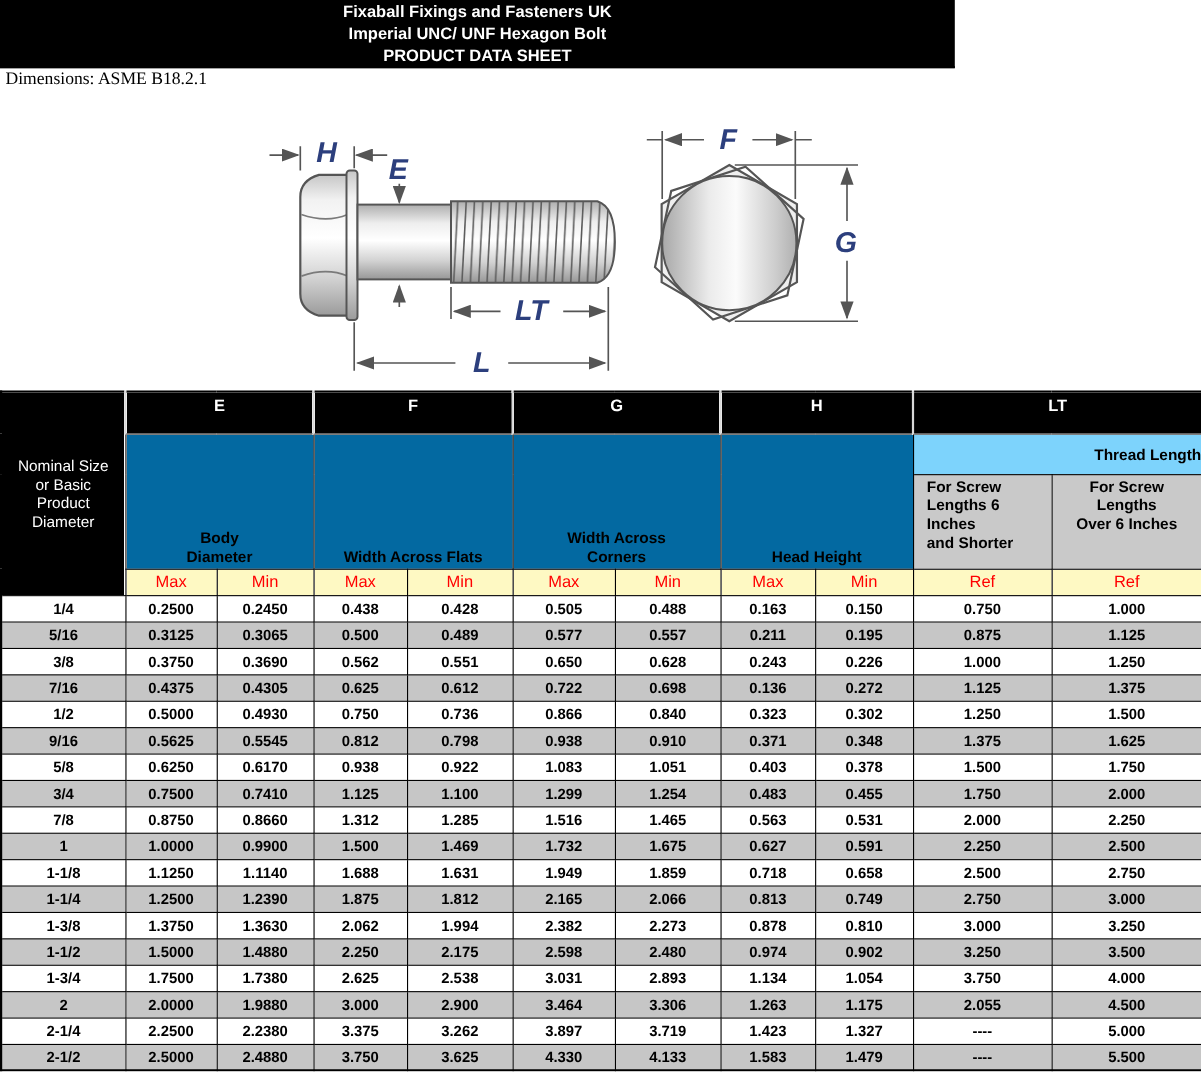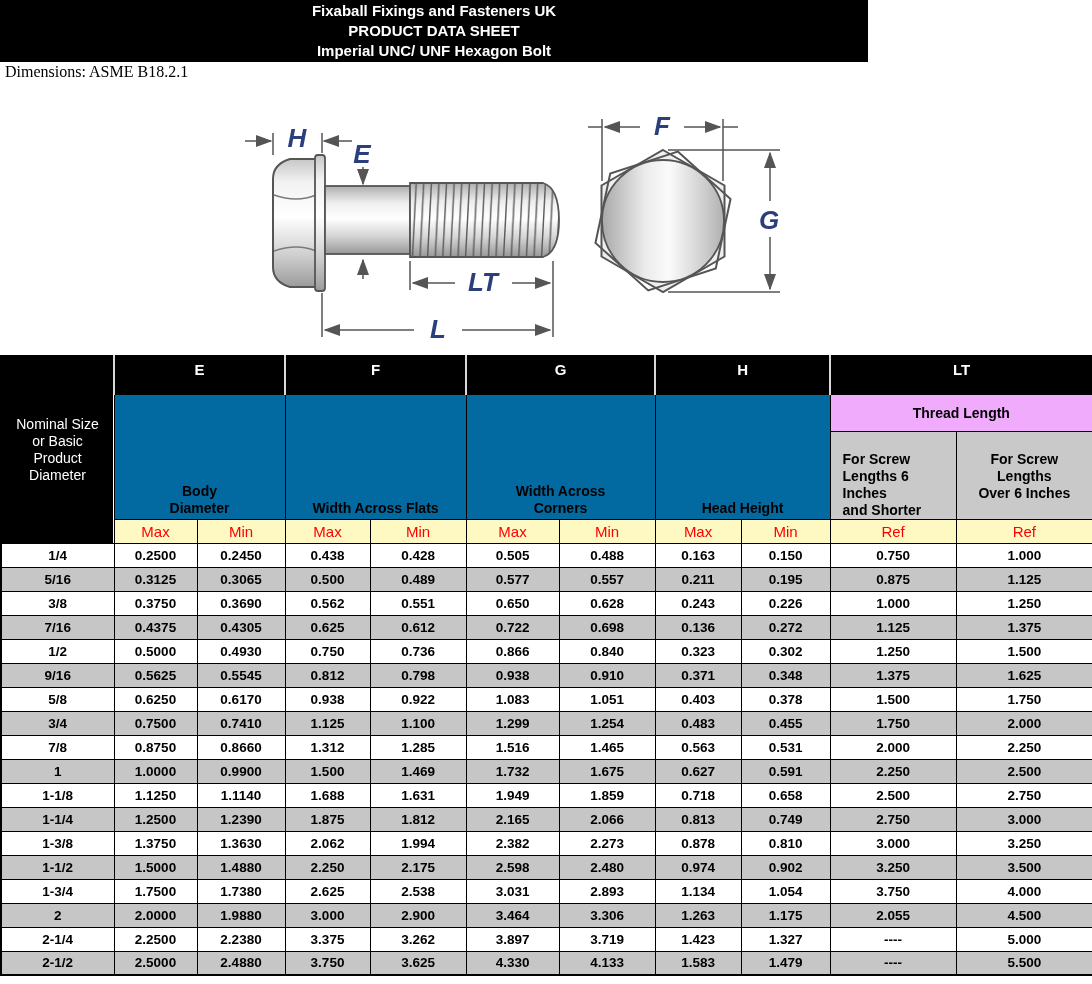--- a/index.html
+++ b/index.html
@@ -42,26 +42,26 @@
     border-left:2px solid #d8d8d8; border-bottom:1px solid #000;
   }
   tr.thread-row { height:37px; }
   tr.subhead-row { height:86px; }
 
   th.glabel {
     background:#0369a1; font-size:14px; font-weight:bold; text-align:center;
     vertical-align:bottom; padding-bottom:2px; white-space:pre-line; line-height:17px;
   }
   th.tlabel {
-    background:#f0abfc; font-size:14px; font-weight:bold;
-    text-align:center; vertical-align:middle;
+    background:#7dd3fc; font-size:14px; font-weight:bold;
+    text-align:right; vertical-align:middle;
   }
   th.subhead {
     background:#c9c9c9; font-size:14px; font-weight:bold;
-    vertical-align:top; padding-top:19px; white-space:pre-line; line-height:17px;
+    vertical-align:top; padding-top:2px; white-space:pre-line; line-height:17px;
   }
   th.sub-left  { text-align:left; padding-left:12px; }
   th.sub-center{ text-align:center; }
 
   tr.minmax-row { height:24px; }
   tr.minmax-row td {
     color:#ff0000; font-weight:normal; font-size:15px; text-align:center;
     background:#fef9c3; vertical-align:middle;
   }
 
@@ -70,22 +70,22 @@
     font-size:13.5px; font-weight:bold; text-align:center; vertical-align:middle;
     background:#fff;
   }
   tbody.data tr.striped td { background:#c6c6c6; }
 </style>
 </head>
 <body>
 
 <div class="banner">
   <div>Fixaball Fixings and Fasteners UK</div>
+  <div>Imperial UNC/ UNF Hexagon Bolt</div>
   <div>PRODUCT DATA SHEET</div>
-  <div>Imperial UNC/ UNF Hexagon Bolt</div>
 </div>
 
 <div class="std-note">Dimensions: ASME B18.2.1</div>
 
 <div class="diagram-wrap">
   <svg width="1092" height="272" viewBox="0 0 1092 272">
     <defs>
       <linearGradient id="headGrad" x1="0" y1="0" x2="0" y2="1">
         <stop offset="0" stop-color="#c7c7c7"></stop>
           <stop offset="0.18" stop-color="#f2f2f2"></stop>

